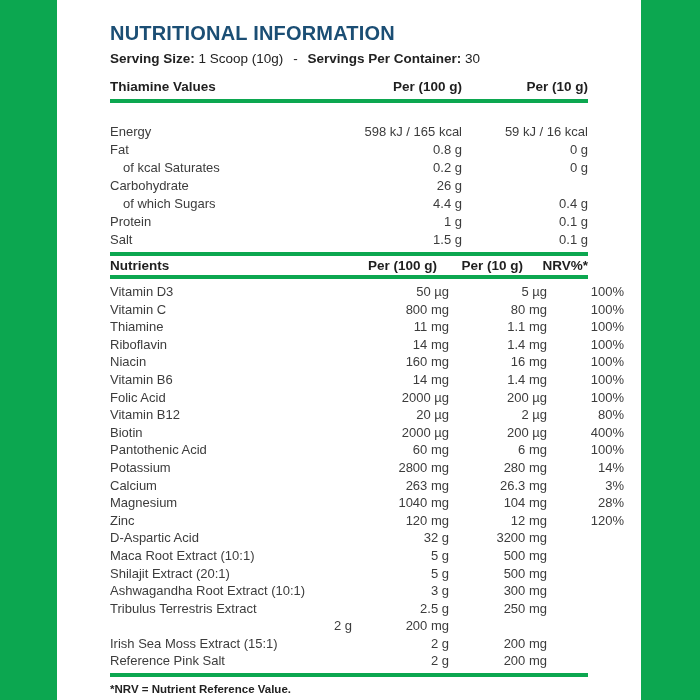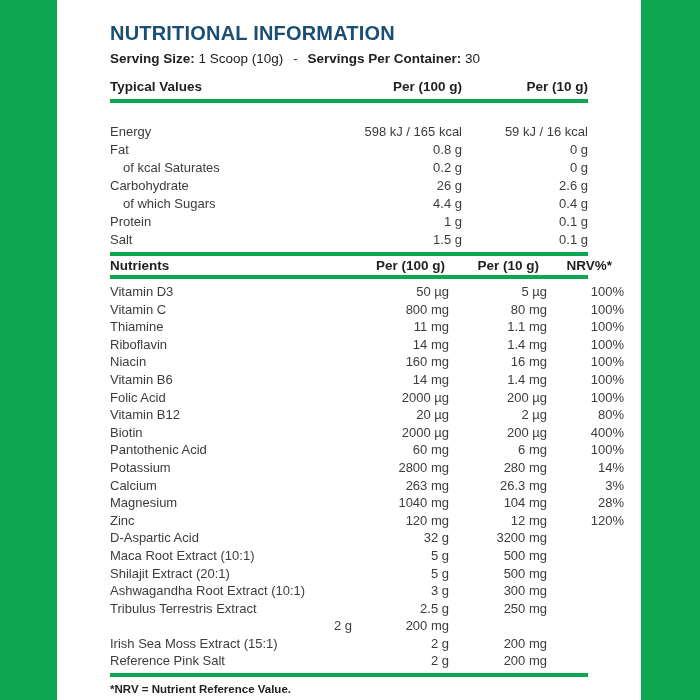--- a/index.html
+++ b/index.html
@@ -31,21 +31,21 @@
              font-size:13.5px;line-height:14px;font-weight:bold;color:#1f1f1f;}
   .tv-header .num{text-align:right;}
   .gl-1{margin-top:5px;}
   .tv-rows{margin-top:20px;}
   .tv-rows .row{display:grid;grid-template-columns:226px 126px 126px;
                 font-size:13px;line-height:18px;color:var(--row-ink);}
 
   
   .gl-2{margin-top:3px;}
   .nu-header{margin-top:3px;display:grid;grid-template-columns:242px 85px 86px 65px;
-             font-size:13.5px;line-height:14px;font-weight:bold;color:#1f1f1f;gap:8px;}
+             font-size:13.5px;line-height:14px;font-weight:bold;color:#1f1f1f;}
   .nu-header .num{text-align:right;}
   .gl-3{margin-top:2px;}
   .nu-rows{margin-top:4px;}
   .nu-rows .row{display:grid;grid-template-columns:242px 85px 86px 65px;
                 font-size:13px;line-height:17.6px;color:var(--row-ink);gap:12px;}
 
   .cell.val{text-align:right;white-space:nowrap;}
   .cell.label{white-space:nowrap;}
   .cell.label.indent{padding-left:13px;}
 
@@ -64,21 +64,21 @@
 
   <div class="serving">
     <b>Serving Size:</b>
     <span>1 Scoop (10g)</span>
     <span class="sep">-</span>
     <b>Servings Per Container:</b>
     <span>30</span>
   </div>
 
   <div class="tv-header">
-    <span class="cell">Typical Values</span>
+    <span class="cell">Thiamine Values</span>
     <span class="cell num">Per (100 g)</span>
     <span class="cell num">Per (10 g)</span>
   </div>
 
   <div class="green-line gl-1"></div>
 
   <div class="tv-rows" id="typical-rows">
       <div class="row">
         <span class="cell label">Energy</span>
         <span class="cell val">598 kJ / 165 kcal</span>
@@ -90,21 +90,20 @@
         <span class="cell val">0 g</span>
       </div>
       <div class="row">
         <span class="cell label indent">of kcal Saturates</span>
         <span class="cell val">0.2 g</span>
         <span class="cell val">0 g</span>
       </div>
       <div class="row">
         <span class="cell label">Carbohydrate</span>
         <span class="cell val">26 g</span>
-        <span class="cell val">2.6 g</span>
       </div>
       <div class="row">
         <span class="cell label indent">of which Sugars</span>
         <span class="cell val">4.4 g</span>
         <span class="cell val">0.4 g</span>
       </div>
       <div class="row">
         <span class="cell label">Protein</span>
         <span class="cell val">1 g</span>
         <span class="cell val">0.1 g</span>

